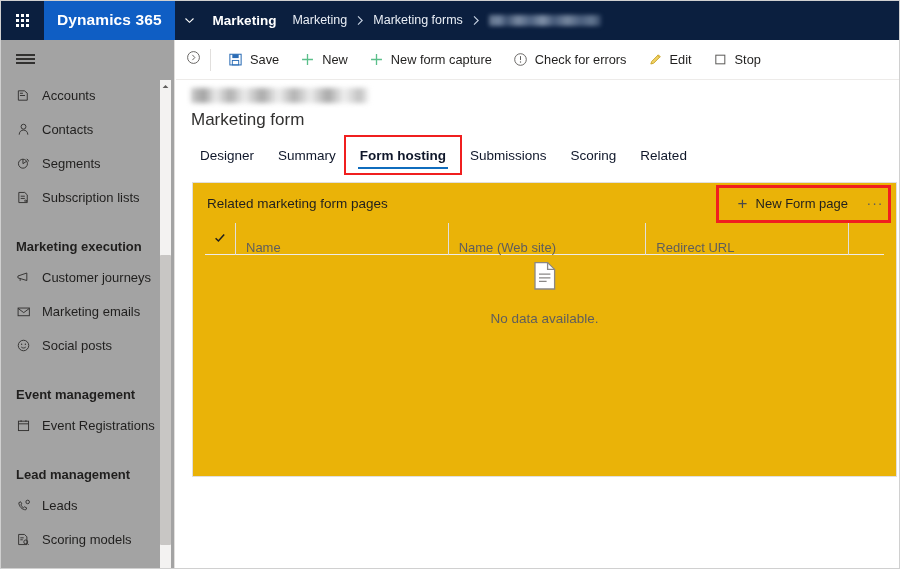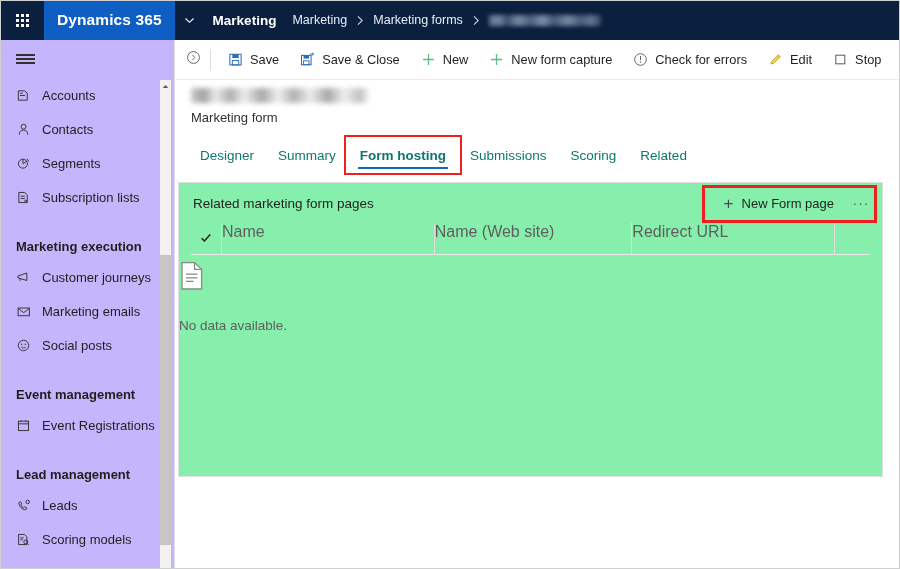--- a/index.html
+++ b/index.html
@@ -105,21 +105,21 @@
     filter: blur(2.2px);
     color: transparent;
     font-size: 0;
   }
 
   
   .sidebar {
     position: absolute;
     left: 0; top: 40px;
     width: 175px; height: 529px;
-    background: #c4b5fd;
+    background: #a3a3a3;
     border-right: 1px solid #e1dfdd;
     overflow: hidden;
   }
 
   .hamburger {
     height: 38px;
     display: flex; align-items: center;
     padding-left: 16px;
     cursor: pointer;
   }
@@ -257,64 +257,64 @@
       rgba(150,150,150,.6) 95%,
       rgba(215,215,215,.2) 100%);
     filter: blur(2.4px);
     font-size: 0;
     color: transparent;
   }
 
   .rec-subtitle {
     position: absolute;
     left: 15px; top: 29px;
-    font-size: 13px;
+    font-size: 17px;
     color: #323130;
   }
 
   
   .tabs {
     position: absolute;
     left: 12px; top: 58px;
     height: 32px;
     display: flex;
     align-items: center;
     gap: 0;
   }
   .tab {
     position: relative;
     height: 32px;
     display: flex; align-items: center;
     padding: 0 12px;
     font-size: 13.5px;
-    color: #0f766e;
+    color: #0f172a;
     white-space: nowrap;
     cursor: pointer;
   }
   .tab.active { font-weight: bold; }
   .tab.active .tab-underline {
     position: absolute;
     left: 10px; right: 10px;
     bottom: 2px;
     height: 2.5px;
     background: #0f6cbd;
   }
   .tab.annotated {
     outline: 2.5px solid #f01f1f;
     outline-offset: 2px;
     background: #ffffff;
   }
 
   
   .panel {
     position: absolute;
-    left: 2px; top: 101px;
+    left: 16px; top: 101px;
     width: 705px; height: 295px;
     border: 1px solid #e1dfdd;
-    background: #86efac;
+    background: #eab308;
   }
 
   .panel-head {
     position: relative;
     height: 40px;
     display: flex; align-items: center;
     padding: 0 6px 0 14px;
   }
   .panel-title {
     font-size: 13.5px;
@@ -369,39 +369,40 @@
   .gh-check {
     width: 30px;
     display: flex; align-items: center; justify-content: center;
     color: #201f1e;
     flex: 0 0 30px;
     cursor: pointer;
   }
   .gh-cell {
     position: relative;
     height: 32px;
-    display: flex; align-items: flex-start;
-    font-size: 16px;
+    display: flex; align-items: flex-end;
+    padding-left: 10px;
+    font-size: 13px;
     color: #605e5c;
     border-left: 1px solid #e1dfdd;
     cursor: pointer;
     white-space: nowrap;
   }
   .gh-cell.c1 { width: 213px; }
   .gh-cell.c2 { width: 198px; }
   .gh-cell.c3 { width: 203px; }
   .gh-cell.c4 { width: 36px; }
 
   .grid-empty {
     position: absolute;
     left: 0; right: 0; top: 78px;
     display: flex;
     flex-direction: column;
-    align-items: flex-start;
-    gap: 27px;
+    align-items: center;
+    gap: 20px;
   }
   .empty-ico { color: #8a8886; }
   .empty-ico svg { display: block; }
   .empty-text {
     font-size: 13.5px;
     color: #605e5c;
   }
 
   
   .page-border {
@@ -622,31 +623,20 @@
       <span class="ci">
         <svg width="15" height="15" viewBox="0 0 16 16" fill="none">
           <rect x="2" y="2.4" width="12" height="11.4" stroke="#2b6cb5" stroke-width="1.1" fill="none"></rect>
           <rect x="4.6" y="2.4" width="6.8" height="4.1" fill="#2b6cb5"></rect>
           <rect x="4.6" y="9" width="6.8" height="4.8" stroke="#2b6cb5" stroke-width="1" fill="none"></rect>
         </svg>
       </span>
       <span>Save</span>
     </div>
 
-    <div class="cmd-btn">
-      <span class="ci">
-        <svg width="15" height="15" viewBox="0 0 16 16" fill="none">
-          <rect x="1.6" y="3.6" width="10.2" height="10" stroke="#2b6cb5" stroke-width="1.1" fill="none"></rect>
-          <rect x="3.8" y="3.6" width="5.8" height="3.4" fill="#2b6cb5"></rect>
-          <rect x="3.8" y="9.4" width="5.8" height="4.2" stroke="#2b6cb5" stroke-width="1" fill="none"></rect>
-          <path d="M10.6 2.2 H14.4 M13 0.9 L14.6 2.2 L13 3.5" stroke="#2b6cb5" stroke-width="1" fill="none"></path>
-        </svg>
-      </span>
-      <span>Save &amp; Close</span>
-    </div>
 
     <div class="cmd-btn">
       <span class="ci">
         <svg width="15" height="15" viewBox="0 0 16 16" fill="none">
           <path d="M8 2.2 V13.8 M2.2 8 H13.8" stroke="#5bbf8a" stroke-width="1.4"></path>
         </svg>
       </span>
       <span>New</span>
     </div>
 

